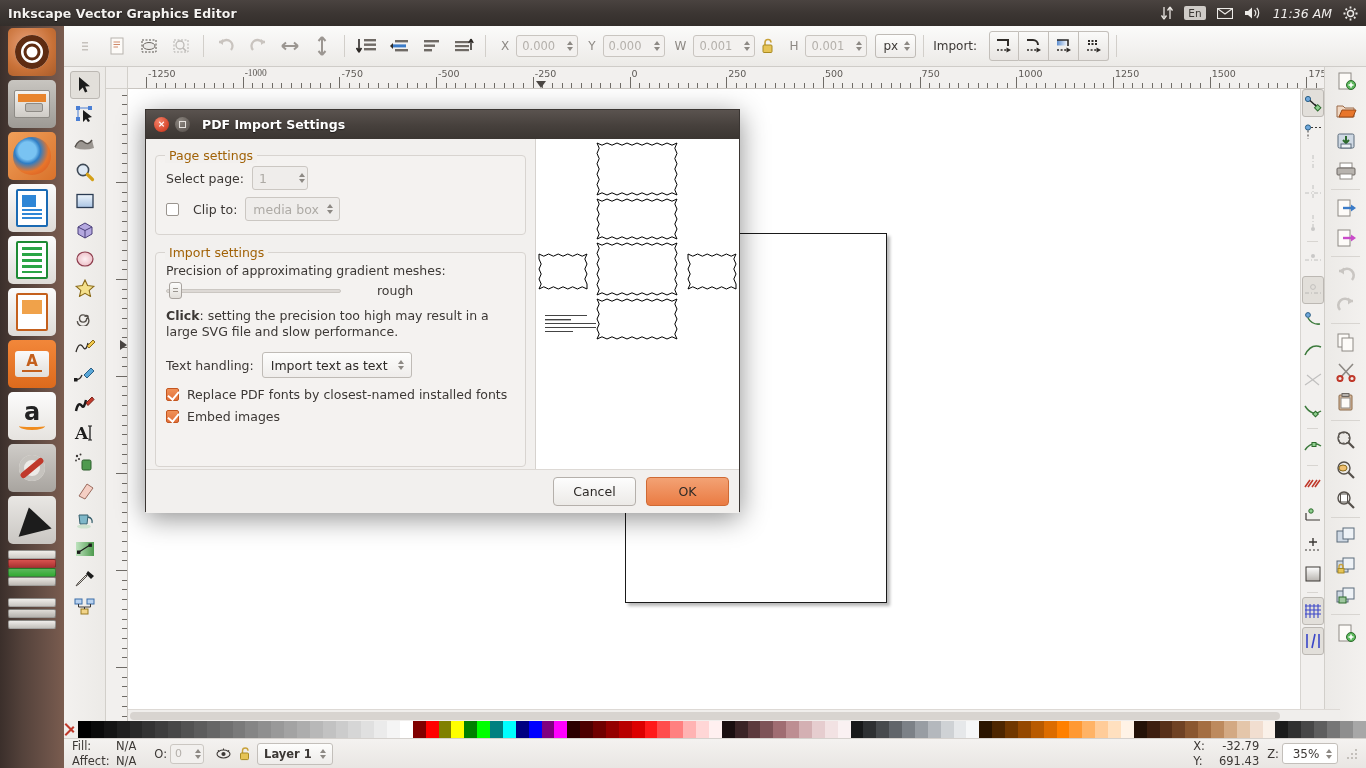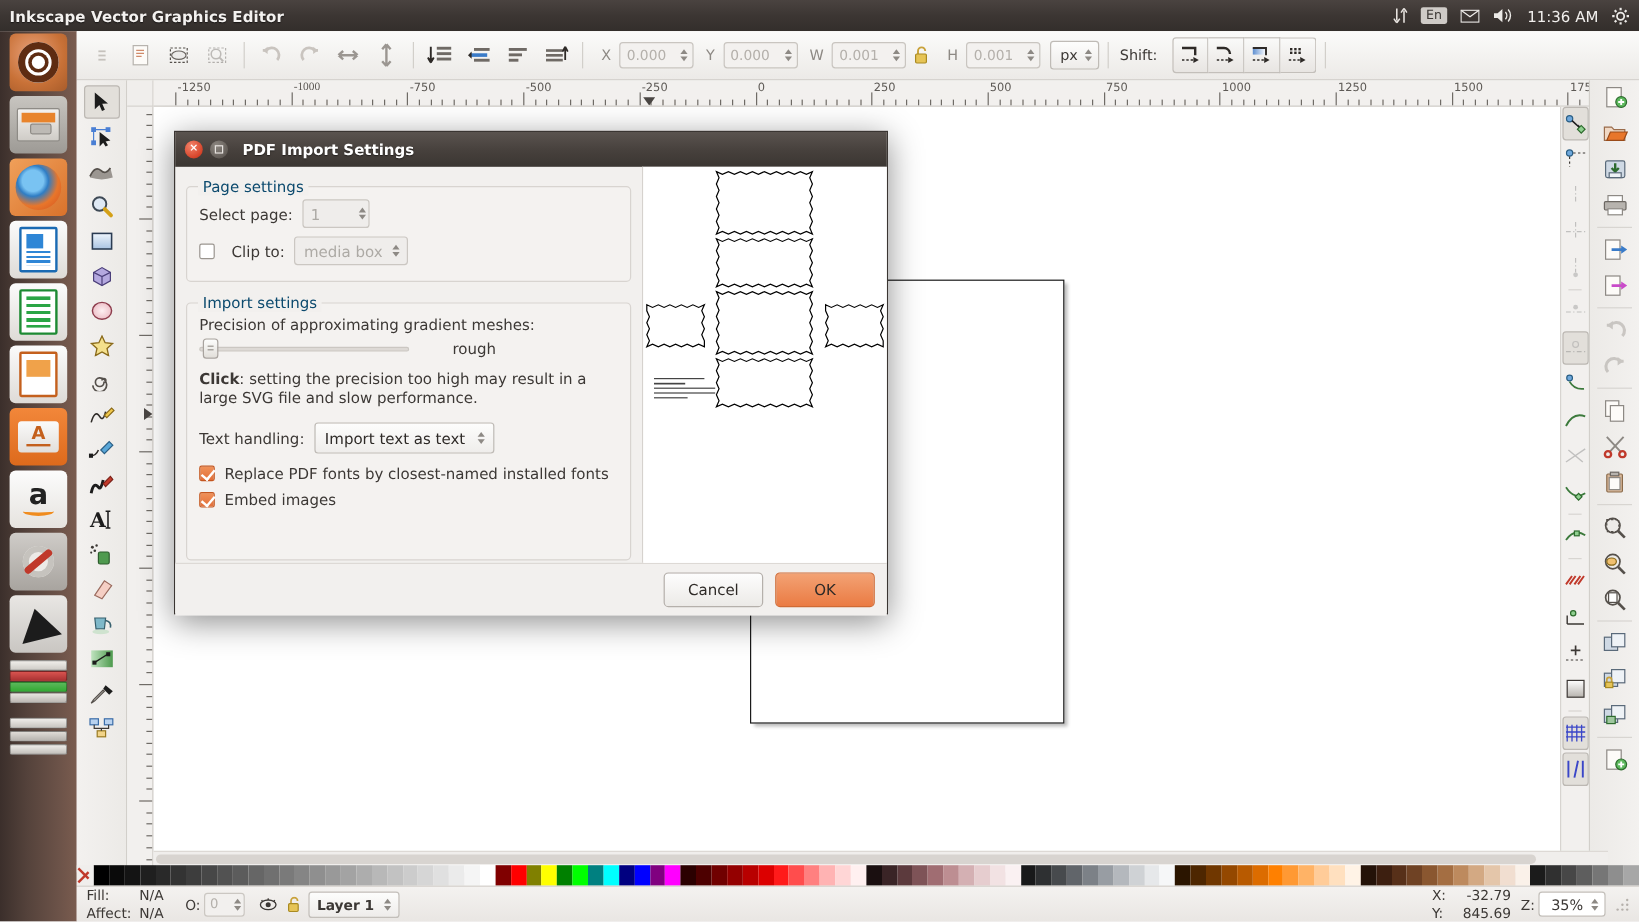--- a/index.html
+++ b/index.html
@@ -22,21 +22,21 @@
     text-shadow: 0 1px 1px rgba(0,0,0,.6);
     letter-spacing: .1px;
   }
   .tray { margin-left: auto; display: flex; align-items: center; gap: 11px; padding-right: 8px; }
   .tray-item { font-size: 12px; color: #f0eeec; display: flex; align-items: center; }
   .tray-lang {
     background: #cfcbc7; color: #3a3633; font-size: 10.5px;
     border-radius: 2px; padding: 0px 4px; line-height: 14px;
     font-weight: normal;
   }
-  .tray-clock { font-size: 12.5px; }
+  .tray-clock { font-size: 12.5px; font-style: italic; }
 
   
   .launcher {
     position: absolute; top: 26px; left: 0; width: 64px; height: 742px;
     background: linear-gradient(to right,#3b2f2b 0%,#54423b 35%,#6b5248 75%,#7a5c4f 100%);
     overflow: hidden;
   }
   .launcher-icon {
     position: relative; width: 48px; height: 48px; margin: 4px auto 4px auto;
     border-radius: 5px; display: flex; align-items: center; justify-content: center;
@@ -245,21 +245,21 @@
     display:flex;align-items:center;justify-content:center;
   }
   .dlg-min i{width:7px;height:7px;border:1.5px solid #e6e2de;display:block;}
   .dlg-title-text{color:#fff;font-size:12.5px;font-weight:bold;margin-left:6px;text-shadow:0 1px 1px rgba(0,0,0,.5);}
 
   .dlg-body{display:flex;height:330px;}
   .dlg-left{width:390px;padding:10px 9px 0 9px;}
   .dlg-right{width:205px;background:#fff;border-left:1px solid #d6d2ce;position:relative;overflow:hidden;}
 
   .frame{border:1px solid #d8d4d0;border-radius:4px;padding:8px 10px 10px 10px;position:relative;margin-top:9px;background:#f4f2f0;}
-  .frame-title{position:absolute;top:-8px;left:9px;background:#f2f0ee;padding:0 4px;font-size:12.5px;color:#0c4a6e;}
+  .frame-title{position:absolute;top:-8px;left:9px;background:#f2f0ee;padding:0 4px;font-size:12.5px;color:#a16207;}
 
   .row{display:flex;align-items:center;margin-bottom:7px;}
   .lbl{font-size:12.5px;color:#3c3835;}
   .num-field{
     display:flex;align-items:center;width:56px;height:24px;margin-left:8px;
     border:1px solid #cbc7c2;background:#efedeb;border-radius:3px;padding-left:6px;
   }
   .num-field span{font-size:12.5px;color:#adaaa5;flex:1;}
   .chk{
     width:13px;height:13px;border:1px solid #9a958f;background:#fff;border-radius:2px;
@@ -540,21 +540,21 @@
           </div>
       </div>
       <div class="unit-combo">
         <span>px</span>
         <div class="spin-arrows">
             <i class="up"></i>
             <i class="dn"></i>
           </div>
       </div>
       <div class="tb-sep"></div>
-      <span class="tb-label">Shift:</span>
+      <span class="tb-label">Import:</span>
       <div class="affect-grp">
         <div class="affect-btn">
           <svg width="18" height="16" viewBox="0 0 18 16">
               <path d="M2 2 H13 V8" stroke="#2e2a27" stroke-width="2" fill="none"></path>
               <path d="M2 12 H12" stroke="#2e2a27" stroke-width="1.4" stroke-dasharray="2 1.6" fill="none"></path>
               <path d="M16 12 L11.5 9.5 L11.5 14.5 Z" fill="#2e2a27"></path>
             </svg>
         </div>
         <div class="affect-btn">
           <svg width="18" height="16" viewBox="0 0 18 16">
@@ -1364,21 +1364,21 @@
           </div>
       </div>
       <div class="coords">
         <div class="coord-block">
           <div>
               <span class="coord-k">X:</span>
               <span class="coord-v">-32.79</span>
             </div>
           <div style="margin-top:3px;">
               <span class="coord-k">Y:</span>
-              <span class="coord-v">845.69</span>
+              <span class="coord-v">691.43</span>
             </div>
         </div>
         <div class="zoom-grp">
           <span>Z:</span>
           <div class="zoom-field">
             <span>35%</span>
             <div class="spin-arrows">
                 <i class="up"></i>
                 <i class="dn"></i>
               </div>

